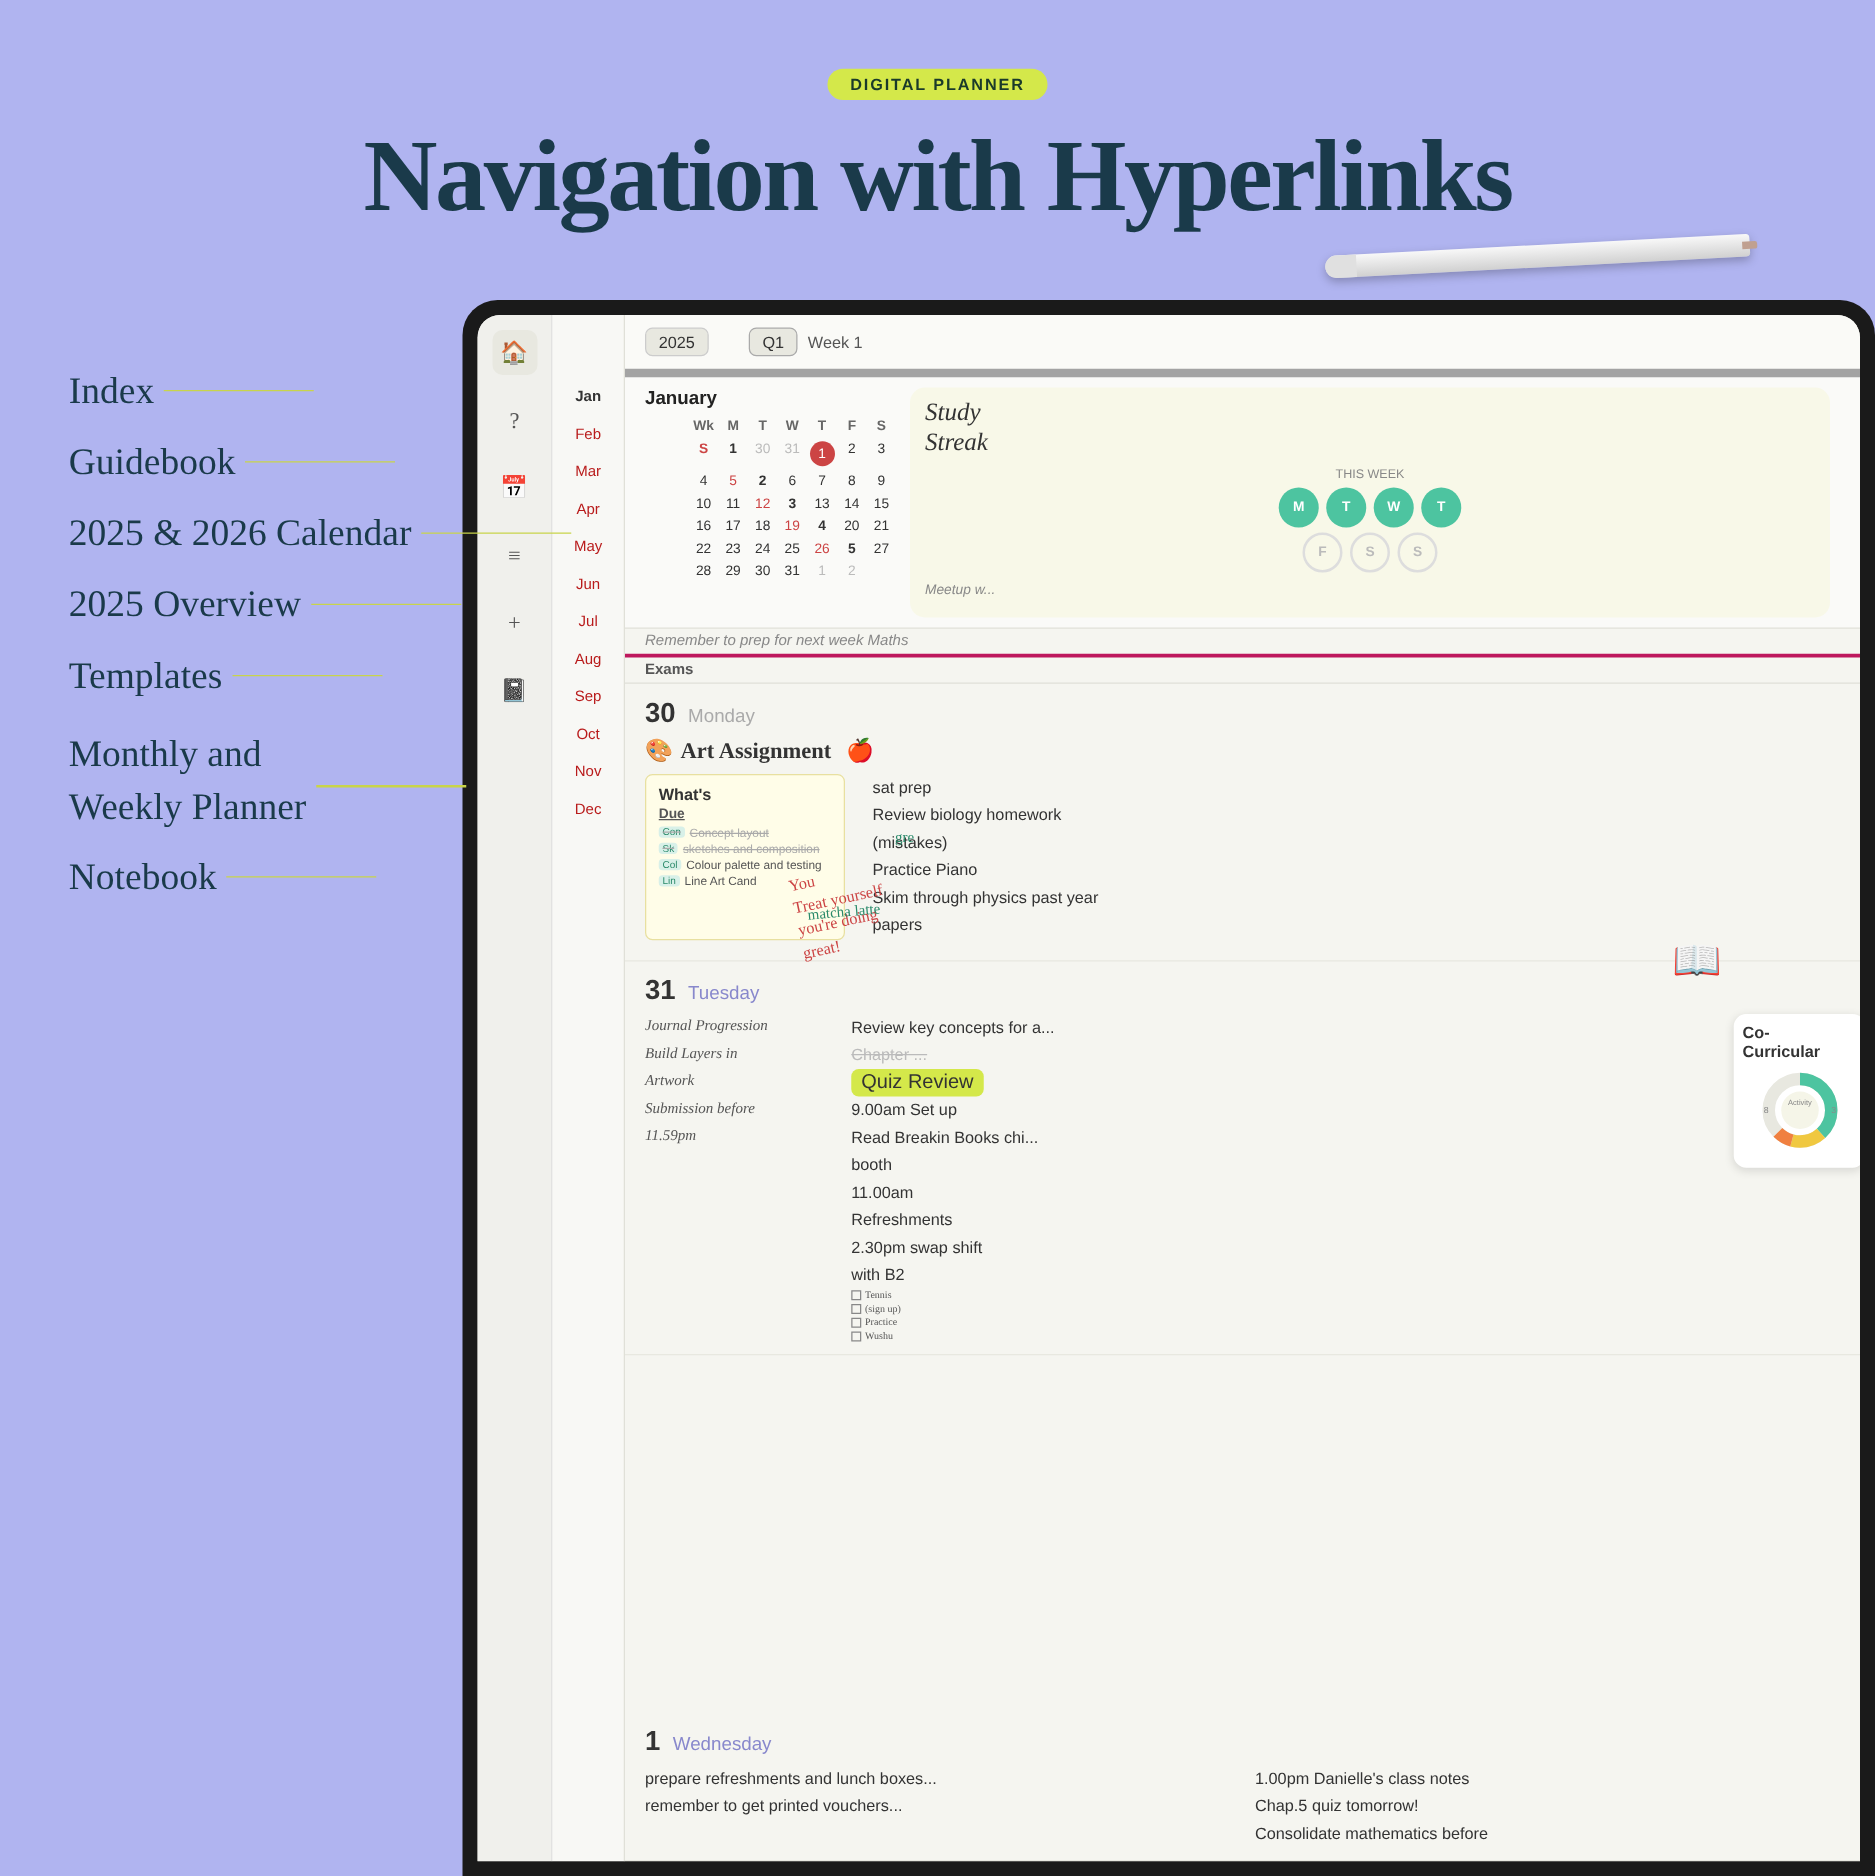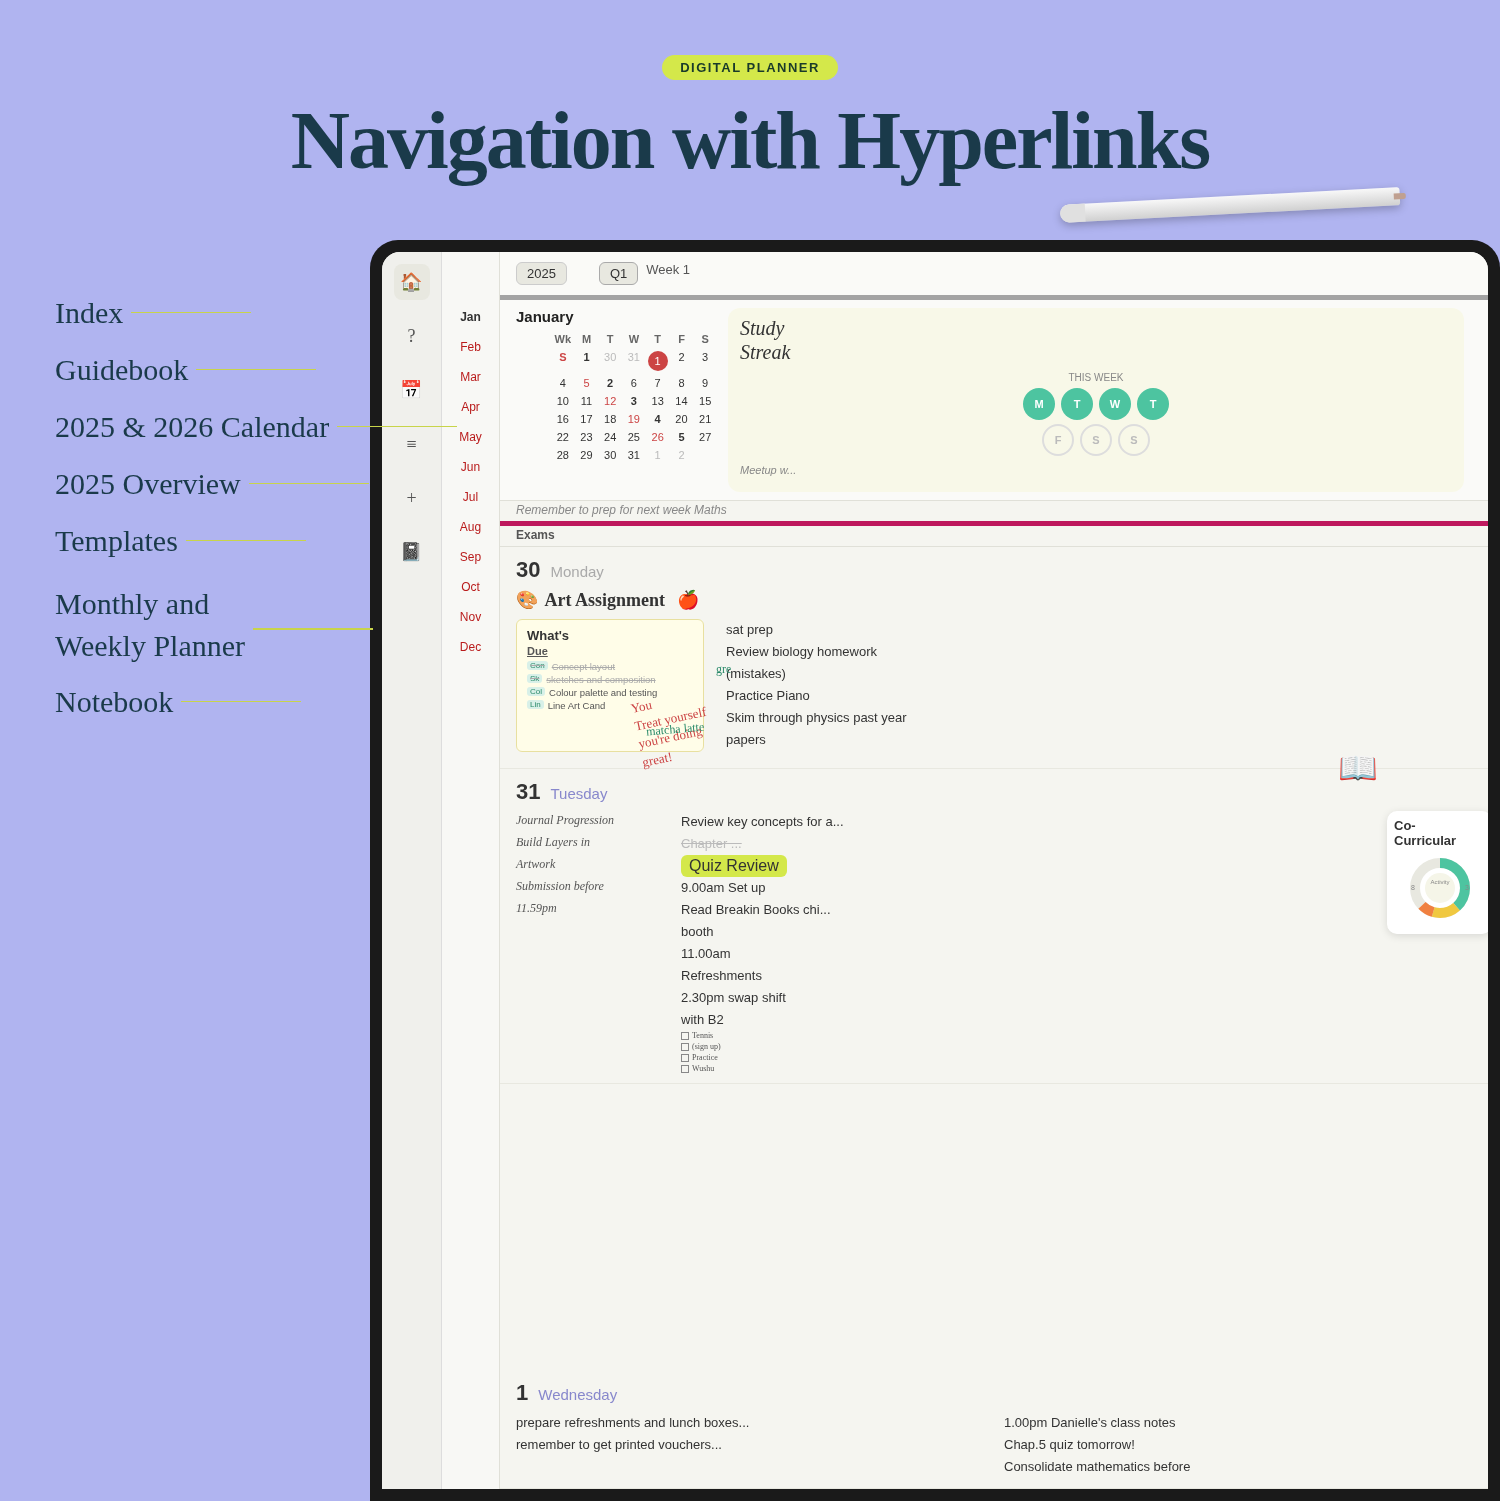--- a/index.html
+++ b/index.html
@@ -178,24 +178,24 @@
     .main-content {
       flex: 1;
       overflow: hidden;
       display: flex;
       flex-direction: column;
     }
 
     
     .top-nav {
       display: flex;
-      align-items: flex-start;
+      align-items: center;
       gap: 8px;
       padding: 10px 16px;
-      border-bottom: 5px solid #a3a3a3;
+      border-bottom: 7px solid #a3a3a3;
       background: #fafaf7;
     }
 
     .nav-pill {
       background: #e8e8e0;
       border: 1px solid #ccc;
       border-radius: 6px;
       padding: 3px 10px;
       font-size: 13px;
       color: #333;
@@ -360,21 +360,21 @@
       font-family: Georgia, serif;
       margin-bottom: 8px;
     }
 
     
     .whats-due-card {
       background: #fffde8;
       border: 1px solid #e8e0a0;
       border-radius: 6px;
       padding: 8px 10px;
-      width: 188px;
+      width: 160px;
       float: left;
       margin-right: 12px;
       font-family: Arial, sans-serif;
       font-size: 10px;
     }
 
     .whats-due-title {
       font-size: 13px;
       font-weight: 700;
       color: #333;
@@ -624,21 +624,21 @@
             </div>
             <div class="day-circles-row">
               <div class="day-circle empty">F</div>
               <div class="day-circle empty">S</div>
               <div class="day-circle empty">S</div>
             </div>
             <div class="reminder-text">Meetup w...</div>
           </div>
         </div>
 
-        <div style="font-size:12px;color:#888;font-family:'Segoe UI',Arial,sans-serif;padding:2px 16px 4px;font-style:italic;border-bottom:5px solid #be185d;">Remember to prep for next week Maths</div>
+        <div style="font-size:12px;color:#888;font-family:'Segoe UI',Arial,sans-serif;padding:2px 16px 4px;font-style:italic;border-bottom:3px solid #be185d;">Remember to prep for next week Maths</div>
         <div style="font-size:12px;color:#555;font-family:'Segoe UI',Arial,sans-serif;padding:2px 16px 4px;font-weight:600;border-bottom:1px solid #e0e0d8;">Exams</div>
 
         <div class="day-entries">
 
           <div class="day-entry" style="padding-bottom:16px;">
             <div class="day-header">
               <span class="day-number">30</span>
               <span class="day-name">Monday</span>
             </div>
             <div class="art-assignment-header">

